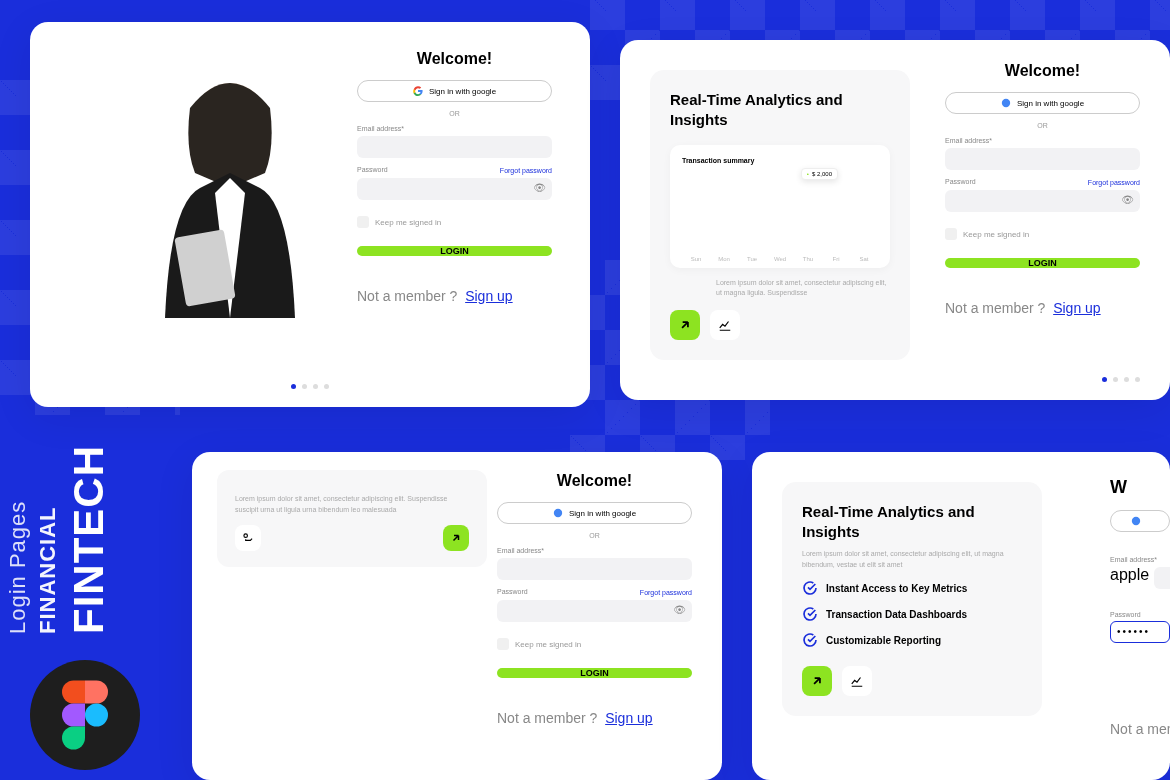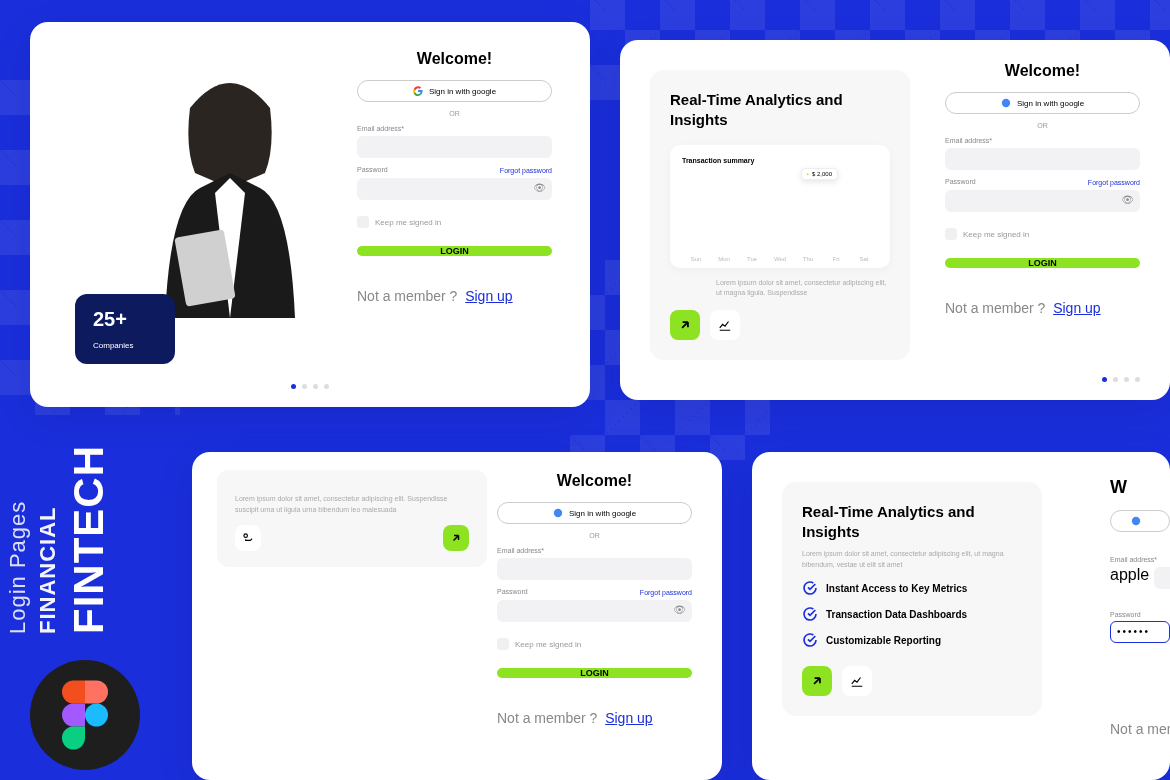--- a/index.html
+++ b/index.html
@@ -114,24 +114,20 @@
 <div class="card card1">
   <div class="person">
     <svg viewBox="0 0 200 260">
         <ellipse cx="100" cy="70" rx="40" ry="45" fill="#e8d5c4"></ellipse>
         <path d="M60 50 Q100 0 140 50 Q145 90 135 115 L100 130 L65 115 Q55 90 60 50" fill="#2a2520"></path>
         <path d="M100 115 L70 130 Q40 145 35 260 L165 260 Q160 145 130 130 Z" fill="#1a1a1a"></path>
         <path d="M100 120 L85 135 L100 260 L115 135 Z" fill="#fff"></path>
         <rect x="50" y="175" width="50" height="70" rx="4" fill="#d0d0d0" transform="rotate(-10 75 210)"></rect>
       </svg>
   </div>
-  <div class="badge1">
-    <div class="big">25+</div>
-    <div class="small">Companies</div>
-  </div>
   <div class="login" style="top:28px;right:38px">
     <div class="welcome">Welcome!</div>
     <div class="gbtn">
         <svg width="10" height="10" viewBox="0 0 24 24">
           <path fill="#4285F4" d="M23 12c0-.8-.1-1.5-.2-2.2H12v4.3h6.2c-.3 1.4-1.1 2.6-2.3 3.4v2.8h3.7c2.2-2 3.4-5 3.4-8.3z"></path>
           <path fill="#34A853" d="M12 24c3.1 0 5.7-1 7.6-2.8l-3.7-2.8c-1 .7-2.4 1.1-3.9 1.1-3 0-5.5-2-6.4-4.7H1.8v2.9C3.7 21.3 7.5 24 12 24z"></path>
           <path fill="#FBBC05" d="M5.6 14.8c-.2-.7-.4-1.4-.4-2.2s.1-1.5.4-2.2V7.5H1.8C1 9.1.5 10.9.5 12.6s.5 3.5 1.3 5.1l3.8-2.9z"></path>
           <path fill="#EA4335" d="M12 5.1c1.7 0 3.2.6 4.4 1.7l3.3-3.3C17.7 1.6 15.1.6 12 .6 7.5.6 3.7 3.3 1.8 7.5l3.8 2.9c.9-2.7 3.4-5.3 6.4-5.3z"></path>
         </svg>
         <span>Sign in with google</span>

